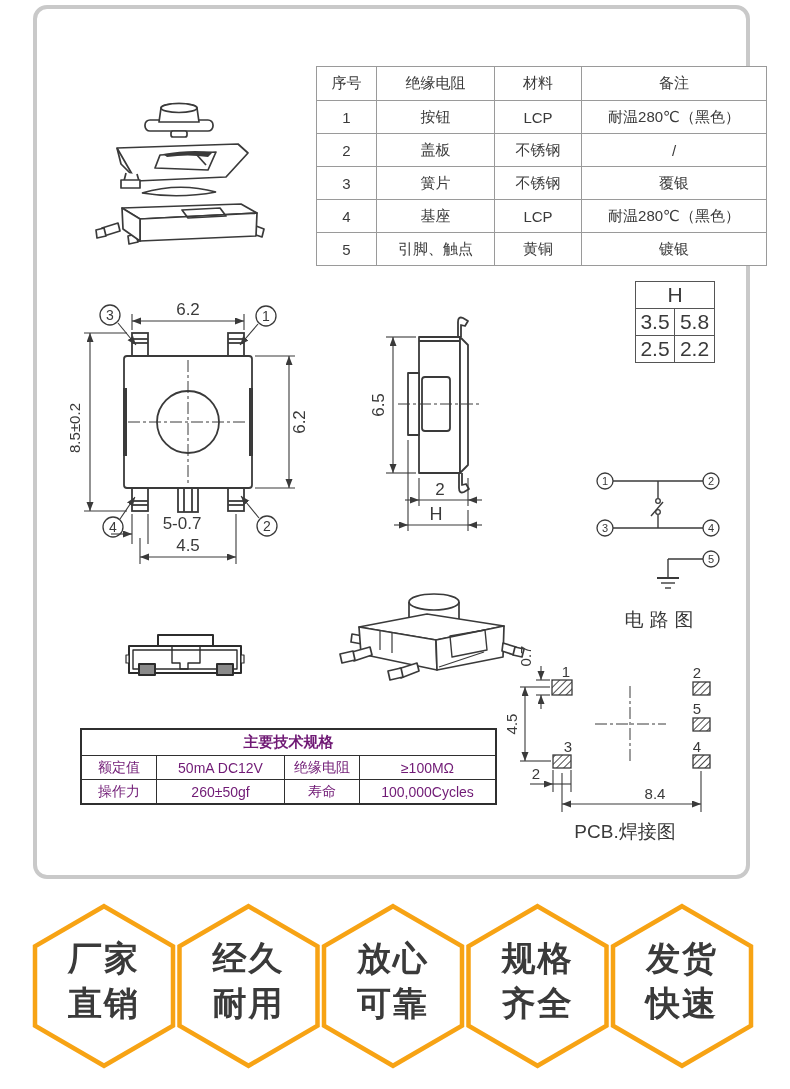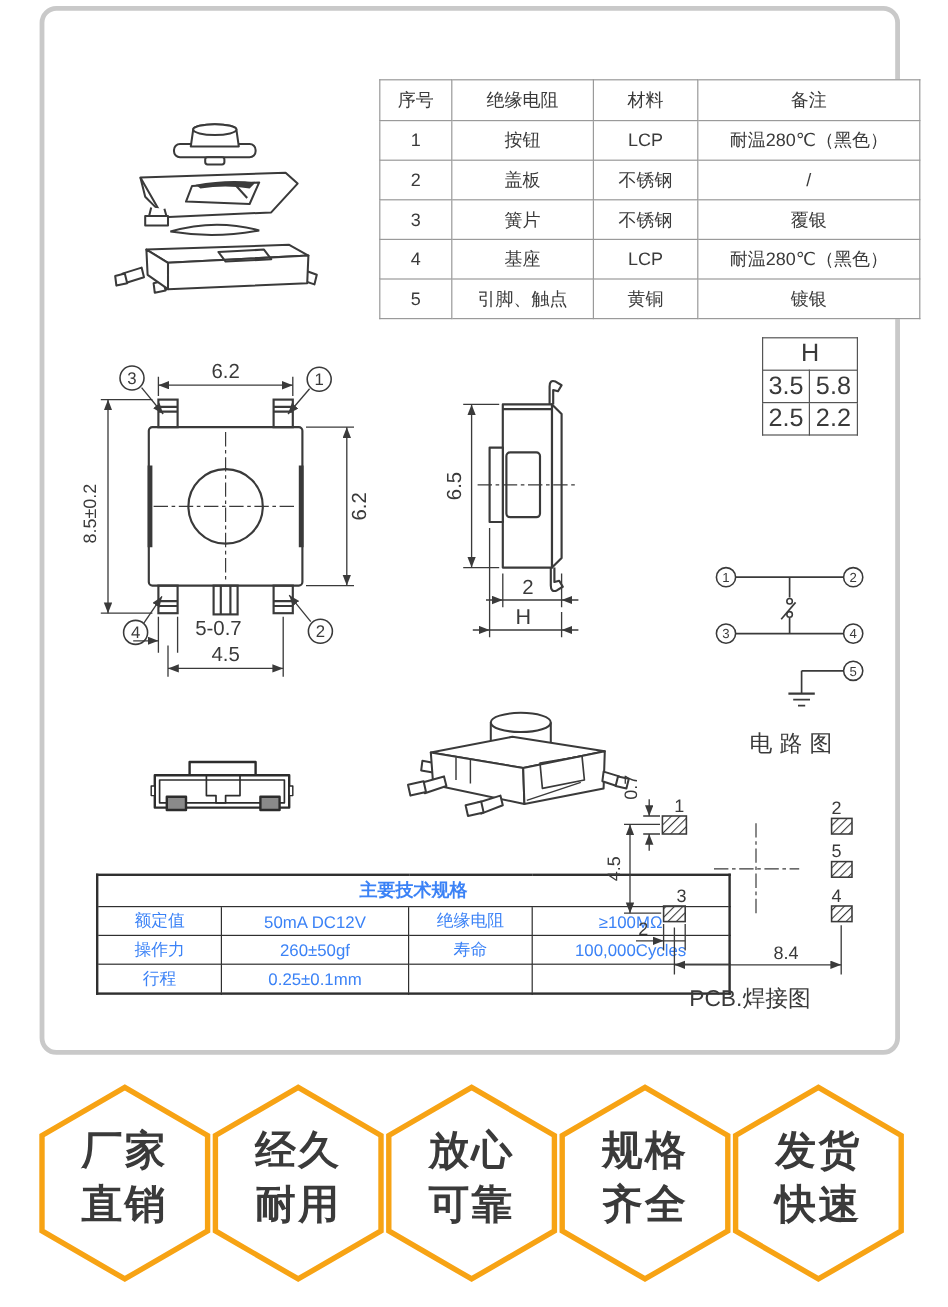--- a/index.html
+++ b/index.html
@@ -4,21 +4,21 @@
 <style>
   html,body{margin:0;padding:0;}
   body{width:790px;height:1089px;background:#fff;position:relative;
        font-family:"Liberation Sans","DejaVu Sans",sans-serif;color:#333;overflow:hidden;}
   .abs{position:absolute;}
   table{border-collapse:collapse;background:#fff;table-layout:fixed;}
   
   .parts td{border:1px solid #9a9a9a;text-align:center;font-size:15px;color:#3a3a3a;padding:0 2px;}
   
   .spec{border:2px solid #2f2f2f;}
-  .spec td{border:1px solid #2f2f2f;text-align:center;font-size:14px;color:#3b82f6;padding:0 16px;}
+  .spec td{border:1px solid #2f2f2f;text-align:center;font-size:14px;color:#701a75;padding:0 2px;}
   .spec td.title{font-weight:bold;font-size:15px;}
   .spec td.sep{border-left:1px solid #14b8a6;}
   
   .htab td{border:1.6px solid #555;text-align:center;font-size:21px;color:#3a3a3a;padding:0;}
   .frame{border:4px solid #c9c9c9;border-radius:14px;}
   svg text{fill:#3a3a3a;}
 </style>
 </head>
 <body>
 
@@ -303,26 +303,20 @@
     <td style="width:123px">50mA DC12V</td>
     <td class="sep" style="width:70px">绝缘电阻</td>
     <td style="width:131px">≥100MΩ</td>
   </tr>
   <tr>
     <td style="height:23px">操作力</td>
     <td>260±50gf</td>
     <td class="sep">寿命</td>
     <td>100,000Cycles</td>
   </tr>
-  <tr>
-    <td style="height:23px">行程</td>
-    <td>0.25±0.1mm</td>
-    <td class="sep"></td>
-    <td></td>
-  </tr>
 </tbody>
   </table>
 
 <svg class="abs" style="left:500px;top:640px;" width="255" height="208" viewBox="0 0 255 208">
   <defs>
     <marker id="arrP" markerWidth="10" markerHeight="8" refX="9" refY="3.5" orient="auto-start-reverse" markerUnits="userSpaceOnUse">
       <path d="M0,0 L9,3.5 L0,7 Z" fill="#3a3a3a"></path>
     </marker>
     <pattern id="hatchP" width="5" height="5" patternTransform="rotate(45)" patternUnits="userSpaceOnUse">
       <line x1="0" y1="0" x2="0" y2="5" stroke="#3a3a3a" stroke-width="1.8"></line>

